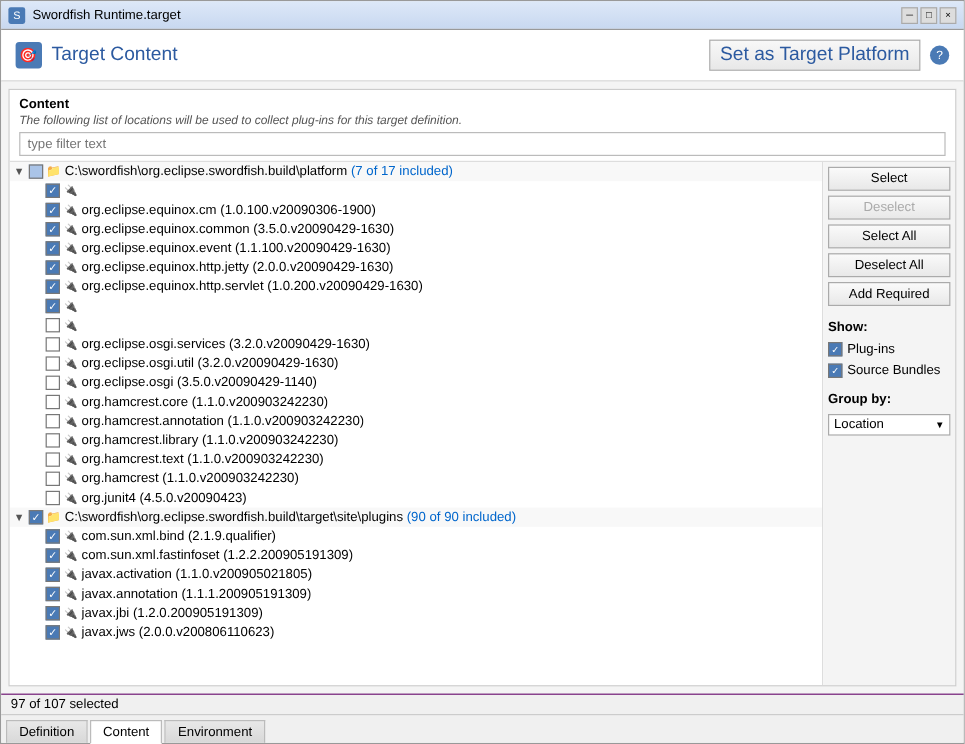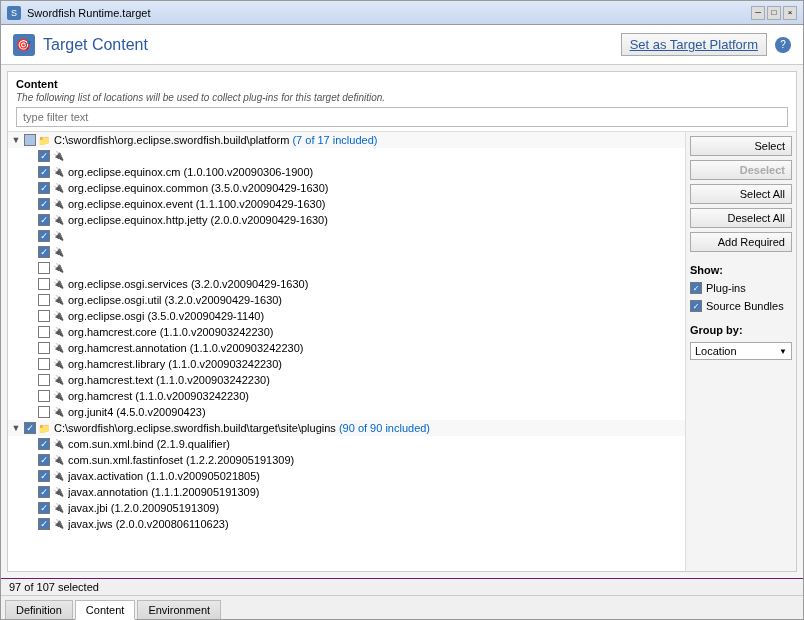--- a/index.html
+++ b/index.html
@@ -84,24 +84,23 @@
       display: flex;
       align-items: center;
       justify-content: center;
       color: white;
       font-size: 12px;
     }
     .set-target-btn {
       background: linear-gradient(to bottom, #f8f8f8, #e8e8e8);
       border: 1px solid #aaa;
       padding: 3px 8px;
-      font-size: 13px;
+      font-size: 16px;
       cursor: pointer;
       color: #2c5aa0;
-      text-decoration: underline;
     }
     .help-btn {
       width: 16px;
       height: 16px;
       border-radius: 50%;
       background: #4a7ab5;
       color: white;
       border: none;
       font-size: 10px;
       cursor: pointer;
@@ -227,27 +226,26 @@
       flex-direction: column;
       gap: 4px;
       background: #f4f4f4;
     }
     .sidebar-btn {
       background: linear-gradient(to bottom, #fafafa, #e8e8e8);
       border: 1px solid #aaa;
       padding: 3px 6px;
       font-size: 11px;
       cursor: pointer;
-      text-align: right;
+      text-align: center;
       width: 100%;
     }
     .sidebar-btn:disabled, .sidebar-btn.disabled {
       color: #aaa;
       cursor: default;
-      font-weight: bold;
     }
     .show-group {
       margin-top: 8px;
       font-size: 11px;
       font-weight: bold;
     }
     .checkbox-row {
       display: flex;
       align-items: center;
       gap: 4px;
@@ -388,20 +386,21 @@
             <div class="tree-item indent-1">
               <div style="width: 12px; flex-shrink: 0;"></div>
               <div class="checkbox checked">✓</div>
               <div class="plugin-icon" style="font-size: 9px;">🔌</div>
               <span class="item-label">org.eclipse.equinox.http.jetty (2.0.0.v20090429-1630)</span>
             </div>
             <div class="tree-item indent-1">
               <div style="width: 12px; flex-shrink: 0;"></div>
               <div class="checkbox checked">✓</div>
               <div class="plugin-icon" style="font-size: 9px;">🔌</div>
+              <span class="item-label">org.eclipse.equinox.http.servlet (1.0.200.v20090429-1630)</span>
             </div>
             <div class="tree-item indent-1">
               <div style="width: 12px; flex-shrink: 0;"></div>
               <div class="checkbox checked">✓</div>
               <div class="plugin-icon" style="font-size: 9px;">🔌</div>
             </div>
             <div class="tree-item indent-1">
               <div style="width: 12px; flex-shrink: 0;"></div>
               <div class="checkbox unchecked"></div>
               <div class="plugin-icon" style="font-size: 9px;">🔌</div>

